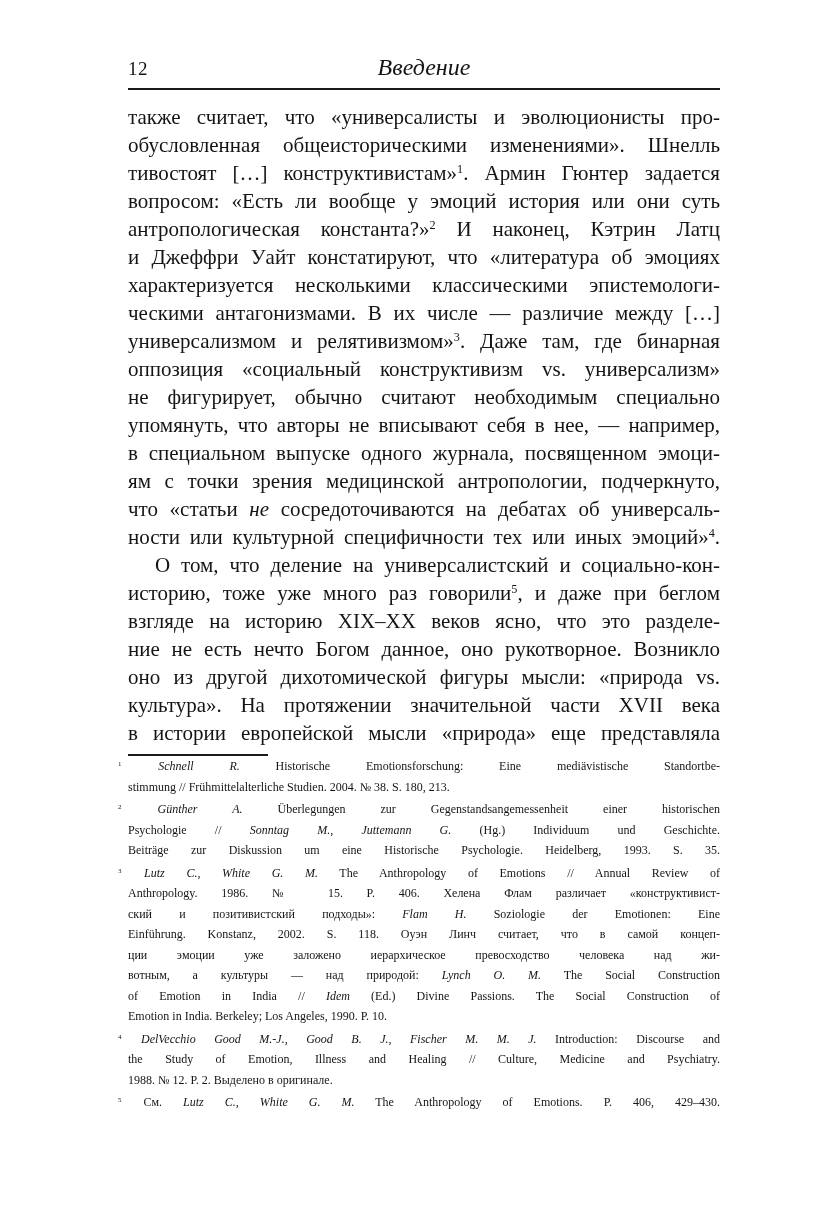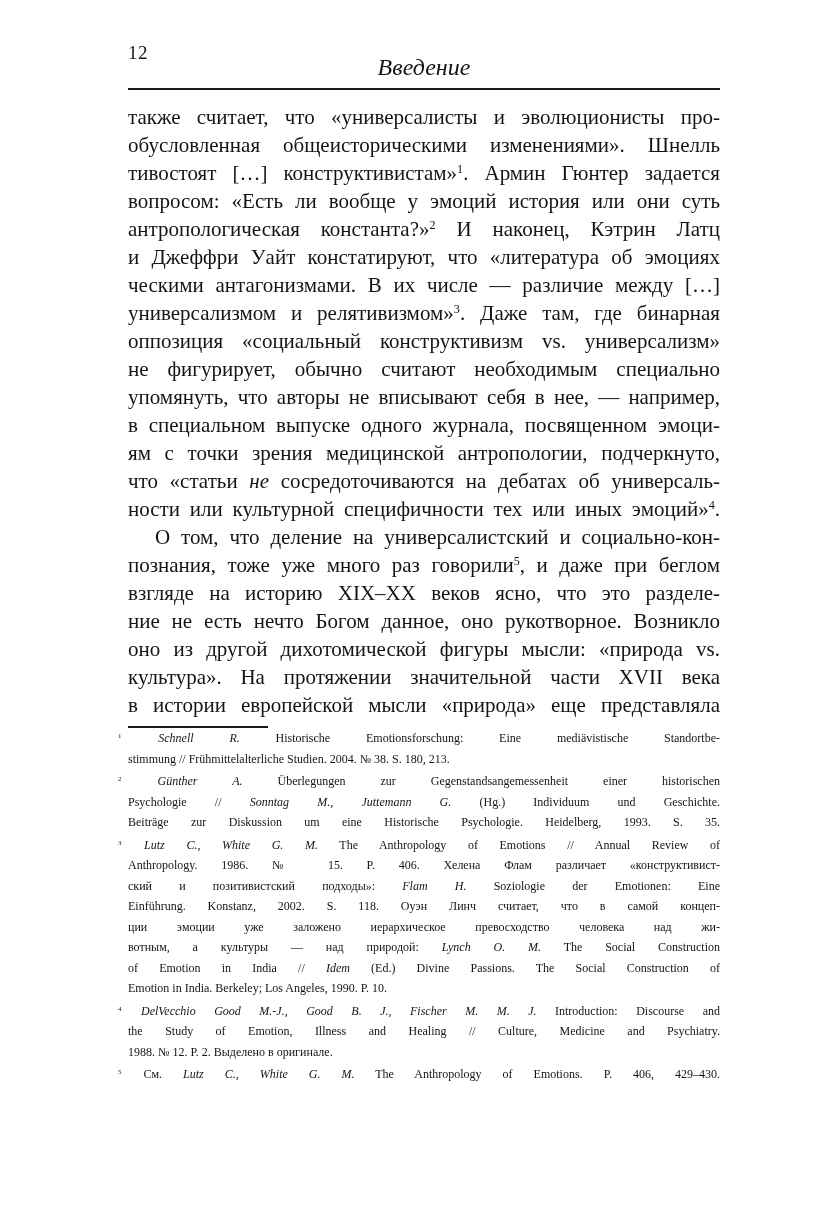--- a/index.html
+++ b/index.html
@@ -20,21 +20,21 @@
   }
   
   .header {
     position: relative;
     border-bottom: 2px solid #1a1a1a;
     padding-bottom: 9px;
   }
   .page-number {
     position: absolute;
     left: 0;
-    bottom: 24px;
+    bottom: 8px;
     font-size: 19px;
     letter-spacing: 0.5px;
   }
   .header-title {
     text-align: center;
     font-style: italic;
     font-size: 24px;
     line-height: 23px;
   }
   
@@ -88,33 +88,34 @@
     <div class="header-title">Введение</div>
   </div>
   <div class="body-text">
       <div class="paragraph">
         <div class="line"><span>также считает, что «универсалисты и эволюционисты про-</span></div>
         <div class="line"><span>обусловленная общеисторическими изменениями». Шнелль</span></div>
         <div class="line"><span>тивостоят […] конструктивистам»</span><span class="sup">1</span><span>. Армин Гюнтер задается</span></div>
         <div class="line"><span>вопросом: «Есть ли вообще у эмоций история или они суть</span></div>
         <div class="line"><span>антропологическая константа?»</span><span class="sup">2</span><span> И наконец, Кэтрин Латц</span></div>
         <div class="line"><span>и Джеффри Уайт констатируют, что «литература об эмоциях</span></div>
+        <div class="line"><span>характеризуется несколькими классическими эпистемологи-</span></div>
         <div class="line"><span>ческими антагонизмами. В их числе — различие между […]</span></div>
         <div class="line"><span>универсализмом и релятивизмом»</span><span class="sup">3</span><span>. Даже там, где бинарная</span></div>
         <div class="line"><span>оппозиция «социальный конструктивизм vs. универсализм»</span></div>
         <div class="line"><span>не фигурирует, обычно считают необходимым специально</span></div>
         <div class="line"><span>упомянуть, что авторы не вписывают себя в нее, — например,</span></div>
         <div class="line"><span>в специальном выпуске одного журнала, посвященном эмоци-</span></div>
         <div class="line"><span>ям с точки зрения медицинской антропологии, подчеркнуто,</span></div>
         <div class="line"><span>что «статьи </span><span class="it">не</span><span> сосредоточиваются на дебатах об универсаль-</span></div>
         <div class="line"><span>ности или культурной специфичности тех или иных эмоций»</span><span class="sup">4</span><span>.</span></div>
       </div>
       <div class="paragraph indent">
         <div class="line"><span>О том, что деление на универсалистский и социально-кон-</span></div>
-        <div class="line"><span>познания, тоже уже много раз говорили</span><span class="sup">5</span><span>, и даже при беглом</span></div>
+        <div class="line"><span>историю, тоже уже много раз говорили</span><span class="sup">5</span><span>, и даже при беглом</span></div>
         <div class="line"><span>взгляде на историю XIX–XX веков ясно, что это разделе-</span></div>
         <div class="line"><span>ние не есть нечто Богом данное, оно рукотворное. Возникло</span></div>
         <div class="line"><span>оно из другой дихотомической фигуры мысли: «природа vs.</span></div>
         <div class="line"><span>культура». На протяжении значительной части XVII века</span></div>
         <div class="line"><span>в истории европейской мысли «природа» еще представляла</span></div>
       </div>
     </div>
   <div class="footnote-sep"></div>
   <div class="footnotes">
       <div class="footnote">

